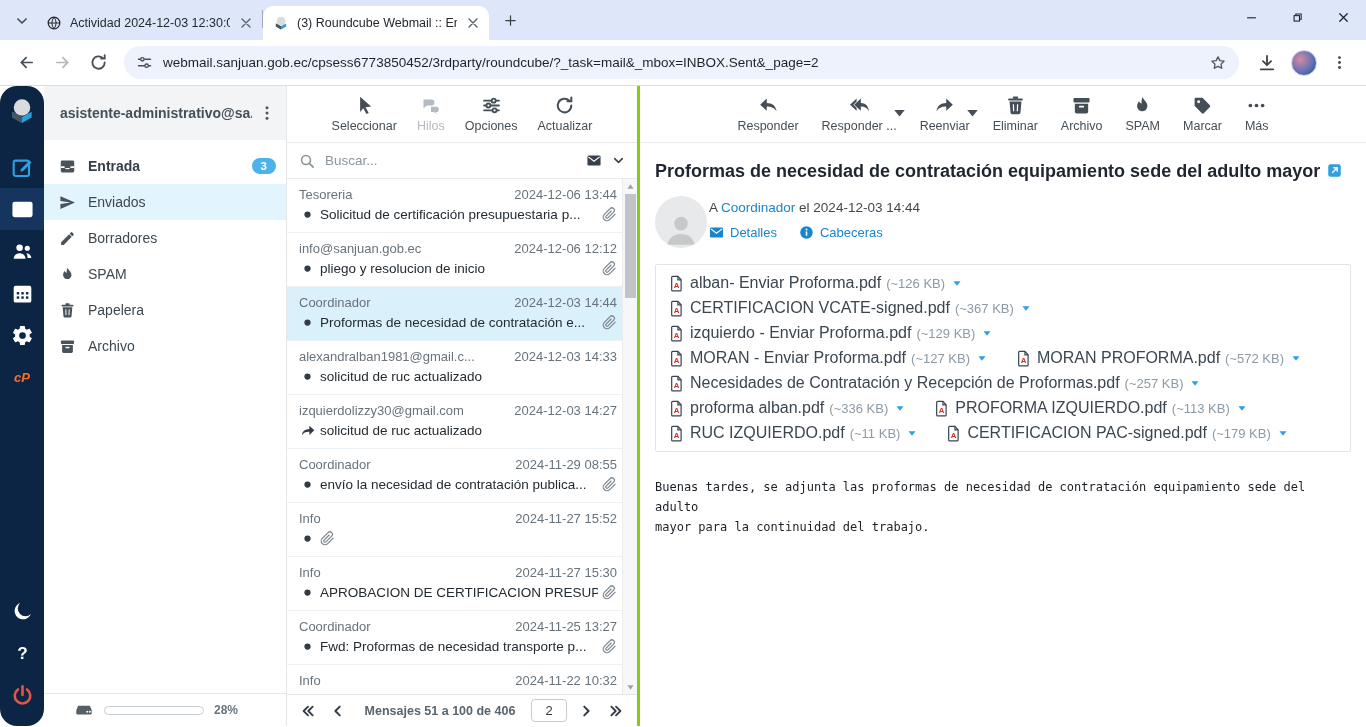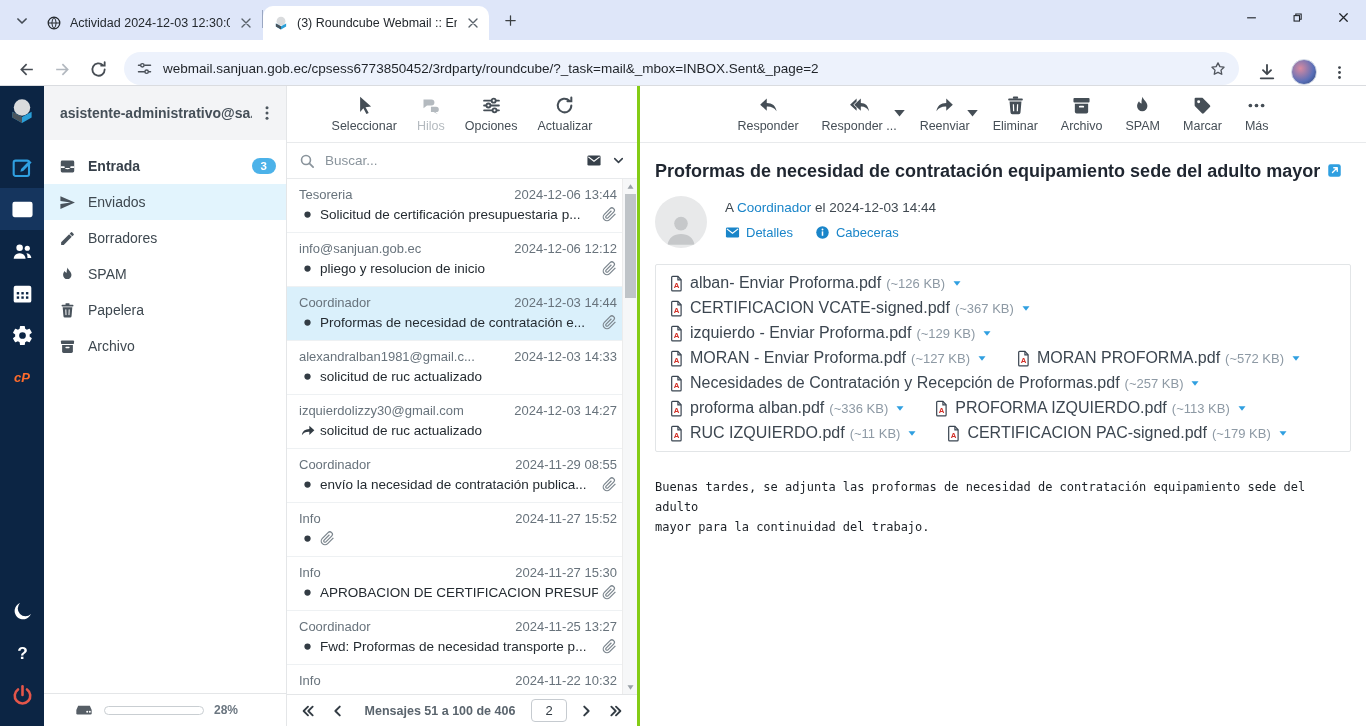--- a/index.html
+++ b/index.html
@@ -20,38 +20,38 @@
   .tab .fav { width:16px; height:16px; }
   .tab .t-title { flex:1; white-space:nowrap; overflow:hidden; }
   .tab .t-close { width:16px; height:16px; color:#5a626b; border-radius:8px; }
   .tab-divider { width:1px; height:18px; background:#9aa7c2; margin-bottom:12px; }
   .newtab { width:26px; height:26px; margin:0 0 7px 8px; color:#3c4043; display:flex; align-items:center; justify-content:center; }
   .newtab .ic { width:15px; height:15px; }
   .win-controls { position:absolute; right:0; top:0; height:34px; display:flex; }
   .win-btn { width:46px; height:34px; display:flex; align-items:center; justify-content:center; color:#1f2328; }
   .win-btn .ic { width:15px; height:15px; }
 
-  .btoolbar { height:46px; background:#fff; display:flex; align-items:flex-end; padding:0 10px; gap:4px; border-bottom:1px solid #dadce0; }
+  .btoolbar { height:46px; background:#fff; display:flex; align-items:center; padding:0 10px; gap:4px; border-bottom:1px solid #dadce0; }
   .nav-btn { width:32px; height:32px; display:flex; align-items:center; justify-content:center; color:#474d54; }
   .nav-btn.disabled { color:#b2b8bf; }
   .nav-btn .ic { width:19px; height:19px; }
   .omnibox { flex:1; height:33px; margin:0 6px; background:#edf2fc; border-radius:17px; display:flex; align-items:center; padding:0 12px; gap:10px; }
   .omnibox .tune { width:17px; height:17px; color:#4a5058; }
   .url-text { flex:1; font-size:13.5px; color:#1f2328; white-space:nowrap; overflow:hidden; }
   .omnibox .star { width:18px; height:18px; color:#51565e; }
   .chrome-right { display:flex; align-items:center; gap:14px; padding:0 8px; }
   .chrome-right .dl { width:20px; height:20px; color:#3f454c; }
   .avatar-mini { width:26px; height:26px; border-radius:50%; background:radial-gradient(circle at 35% 35%, #d88aa0, #5a6fb8 60%, #27406e); border:1px solid #cfd6e4; }
   .chrome-right .menu3 { width:17px; height:17px; color:#3f454c; }
 
   
   .app { display:flex; height:640px; background:#fff; }
 
   
-  .rail { width:44px; background:#0c2544; display:flex; flex-direction:column; align-items:center; padding:10px 0 10px; color:#fff; flex:none; }
+  .rail { width:44px; background:#0c2544; display:flex; flex-direction:column; align-items:center; padding:10px 0 10px; color:#fff; flex:none;border-radius:17px; }
   .rail .logo { width:30px; height:30px; margin-bottom:20px; }
   .rail-btn { width:44px; height:42px; display:flex; align-items:center; justify-content:center; color:#fff; }
   .rail-btn .ic { width:23px; height:23px; }
   .rail-btn.compose { color:#2f9fe0; }
   .rail-btn.active { background:#15355e; }
   .rail-btn.cp .ic { width:26px; height:26px; }
   .rail-spacer { flex:1; }
   .rail-btn.power { color:#e4564a; }
 
   
@@ -117,21 +117,21 @@
   .pg-btn .ic { width:14px; height:14px; }
   .pg-label { flex:1; text-align:center; font-size:12.5px; font-weight:bold; color:#5a646d; white-space:nowrap; overflow:hidden; }
   .pg-input { width:36px; height:23px; border:1px solid #c6cbd0; border-radius:4px; text-align:center; font-size:13px; color:#333c44; font-family:"Liberation Sans",sans-serif; outline:none; margin:0 2px; }
 
   
   .read-col { flex:1; display:flex; flex-direction:column; min-width:0; }
   .mail-toolbar { height:57px; border-bottom:1px solid #e8eaec; display:flex; align-items:center; justify-content:center; gap:19px; flex:none; }
   .mail-scroll { flex:1; overflow:hidden; padding:0 15px; }
   .subject-line { margin:16px 0 6px; font-size:18px; font-weight:bold; color:#1f2630; line-height:1.4; max-width:700px; }
   .ext-link { display:inline-block; width:15px; height:15px; margin-left:7px; color:#2f9fe0; vertical-align:-1px; }
-  .sender-block { display:flex; gap:18px; margin-top:12px; align-items:flex-start; }
+  .sender-block { display:flex; gap:2px; margin-top:12px; align-items:flex-start; }
   .avatar { width:52px; height:52px; border-radius:50%; background:#e8e9ea; overflow:hidden; display:flex; align-items:flex-end; justify-content:center; }
   .avatar .ic { width:38px; height:38px; color:#c6c8ca; }
   .meta { padding-top:4px; }
   .meta-line { font-size:13.5px; color:#3f4850; }
   .meta-line .lnk { color:#1a85c9; }
   .meta-links { display:flex; gap:22px; margin-top:10px; align-items:center; }
   .meta-links .mlnk { display:flex; align-items:center; gap:6px; color:#1a85c9; font-size:13px; }
   .meta-links .ic { width:15px; height:15px; color:#1a85c9; }
   .attach-box { border:1px solid #e2e5e7; border-radius:2px; margin-top:16px; padding:9px 12px; }
   .attach-flow { display:flex; flex-wrap:wrap; column-gap:26px; row-gap:7px; max-width:655px; }

